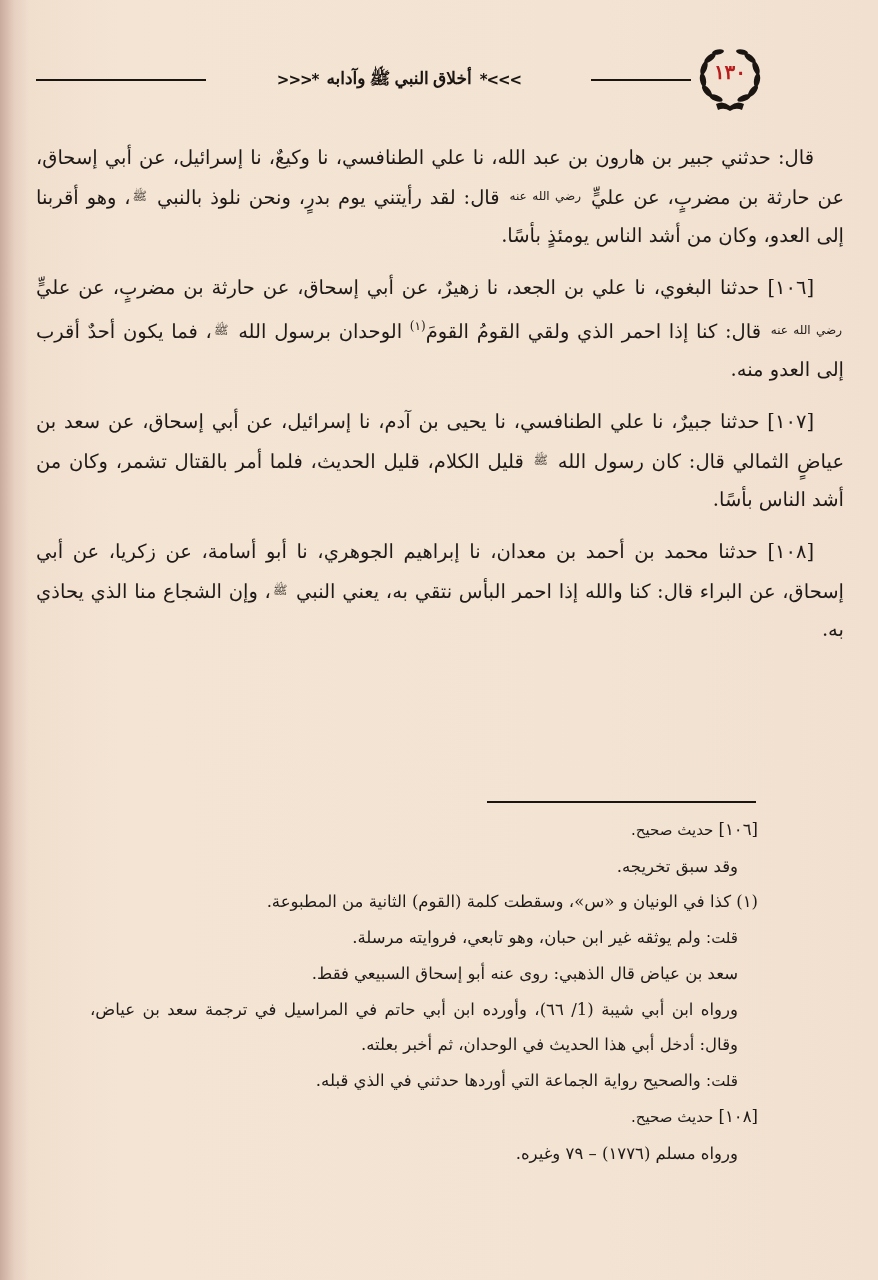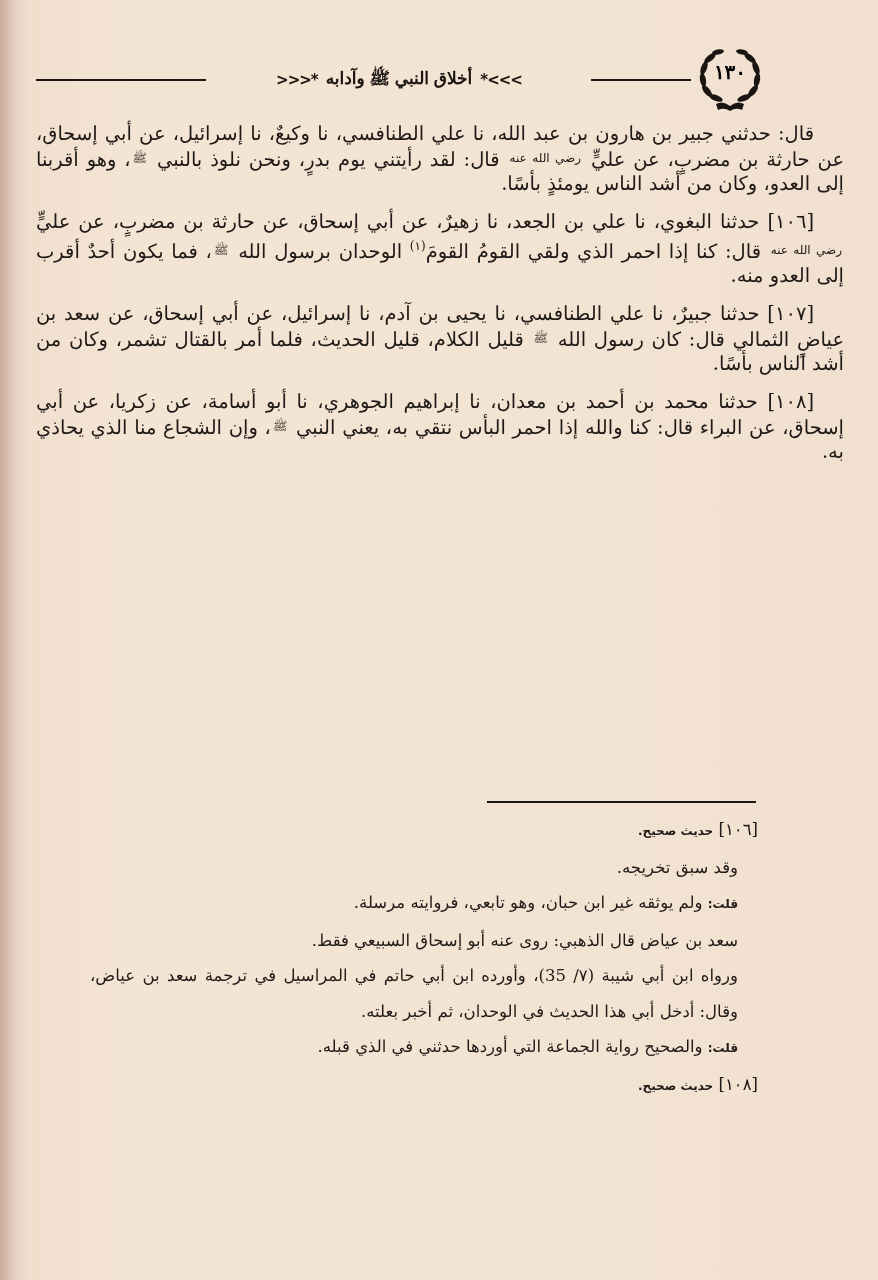--- a/index.html
+++ b/index.html
@@ -60,21 +60,21 @@
     }
     .header-orn {
       font-family: "DejaVu Sans", sans-serif;
       font-size: 15px;
       font-weight: bold;
       letter-spacing: -1px;
       color: #1b1512;
       direction: ltr;
     }
     .header-title {
-      font-family: Liberation Sans, sans-serif;
+      font-family: Liberation Serif, serif;
       font-size: 17px;
       font-weight: bold;
       color: #1b1512;
       white-space: nowrap;
       text-align: right;
     }
     .page-number-badge {
       position: absolute;
       left: 660px;
       top: 0px;
@@ -88,34 +88,34 @@
     }
     .page-number {
       position: absolute;
       left: 0;
       top: 20px;
       width: 68px;
       text-align: center;
       font-family: Liberation Sans, sans-serif;
       font-weight: bold;
       font-size: 20px;
-      color: #000000;
+      color: #b91c1c;
       direction: rtl;
     }
     
     .body-text {
       position: absolute;
-      top: 122px;
+      top: 139px;
       left: 36px;
       width: 808px;
       direction: rtl;
       text-align: justify;
       text-align-last: right;
       font-size: 19.5px;
-      line-height: 24px;
+      line-height: 38px;
     }
     .para {
       margin: 0 0 14px 0;
       text-indent: 30px;
     }
     .para .hadith-num {
       font-weight: normal;
     }
     .salutation {
       font-size: 12px;
@@ -152,22 +152,22 @@
     .fn-line.indent {
       padding-right: 20px;
     }
     .fn-line.wrap {
       white-space: normal;
       text-align: justify;
       text-align-last: right;
     }
     .fn-bold {
       font-family: "DejaVu Sans", sans-serif;
-      font-weight: bold;
-      font-size: 12px;
+      font-weight: normal;
+      font-size: 15px;
     }
   </style>
 </head>
 <body>
 
 <div class="page">
 
   <div class="header">
     <div class="header-rule-left"></div>
     <div class="header-title-wrap">
@@ -236,33 +236,39 @@
 
   <div class="footnote-rule"></div>
   <div class="footnotes">
     <p class="fn-line">
       <span>[١٠٦]</span>
       <span class="fn-bold">حديث صحيح.</span>
     </p>
     <p class="fn-line indent">
       <span>وقد سبق تخريجه.</span>
     </p>
+    <p class="fn-line">
+      <span>(١) كذا في الونيان و «س»، وسقطت كلمة (القوم) الثانية من المطبوعة.</span>
+    </p>
     <p class="fn-line indent">
       <span class="fn-bold">قلت:</span>
       <span>ولم يوثقه غير ابن حبان، وهو تابعي، فروايته مرسلة.</span>
     </p>
     <p class="fn-line indent">
       <span>سعد بن عياض قال الذهبي: روى عنه أبو إسحاق السبيعي فقط.</span>
     </p>
     <p class="fn-line wrap indent">
-      <span>ورواه ابن أبي شيبة (٧/ 35)، وأورده ابن أبي حاتم في المراسيل في ترجمة سعد بن عياض، وقال: أدخل أبي هذا الحديث في الوحدان، ثم أخبر بعلته.</span>
+      <span>ورواه ابن أبي شيبة (1/ ٦٦)، وأورده ابن أبي حاتم في المراسيل في ترجمة سعد بن عياض، وقال: أدخل أبي هذا الحديث في الوحدان، ثم أخبر بعلته.</span>
     </p>
     <p class="fn-line indent">
       <span class="fn-bold">قلت:</span>
       <span>والصحيح رواية الجماعة التي أوردها حدثني في الذي قبله.</span>
     </p>
     <p class="fn-line">
       <span>[١٠٨]</span>
       <span class="fn-bold">حديث صحيح.</span>
     </p>
+    <p class="fn-line indent">
+      <span>ورواه مسلم (١٧٧٦) – ٧٩ وغيره.</span>
+    </p>
   </div>
 
 </div>
 
 </body></html>

